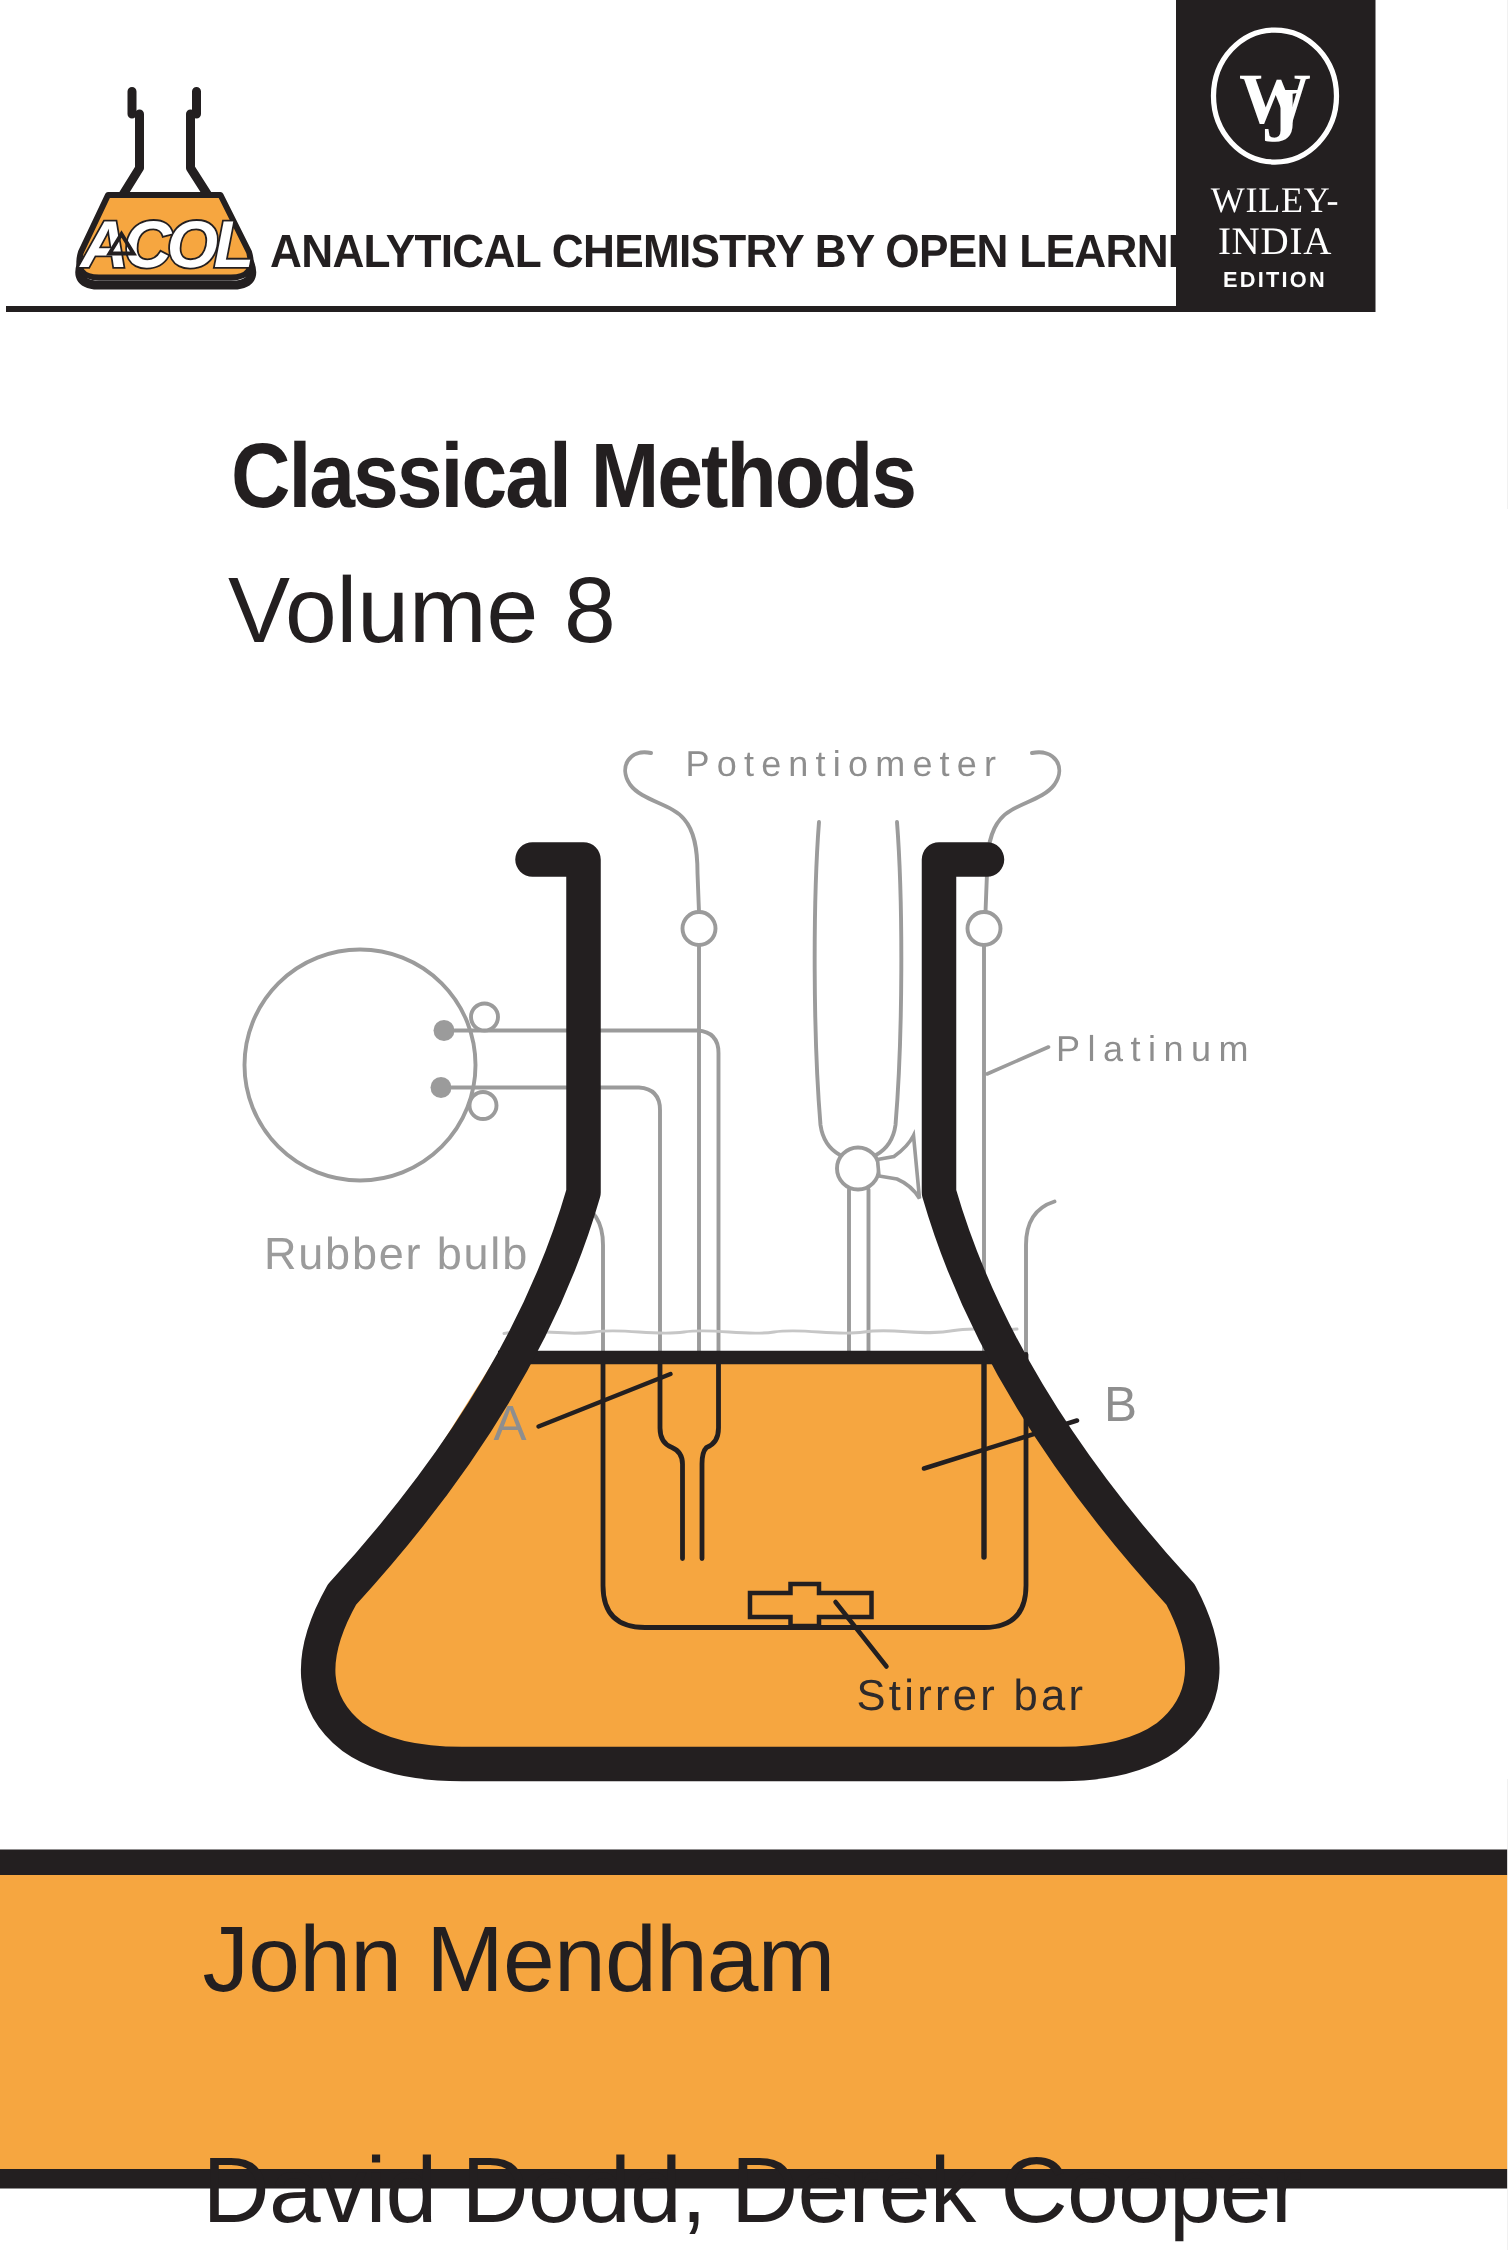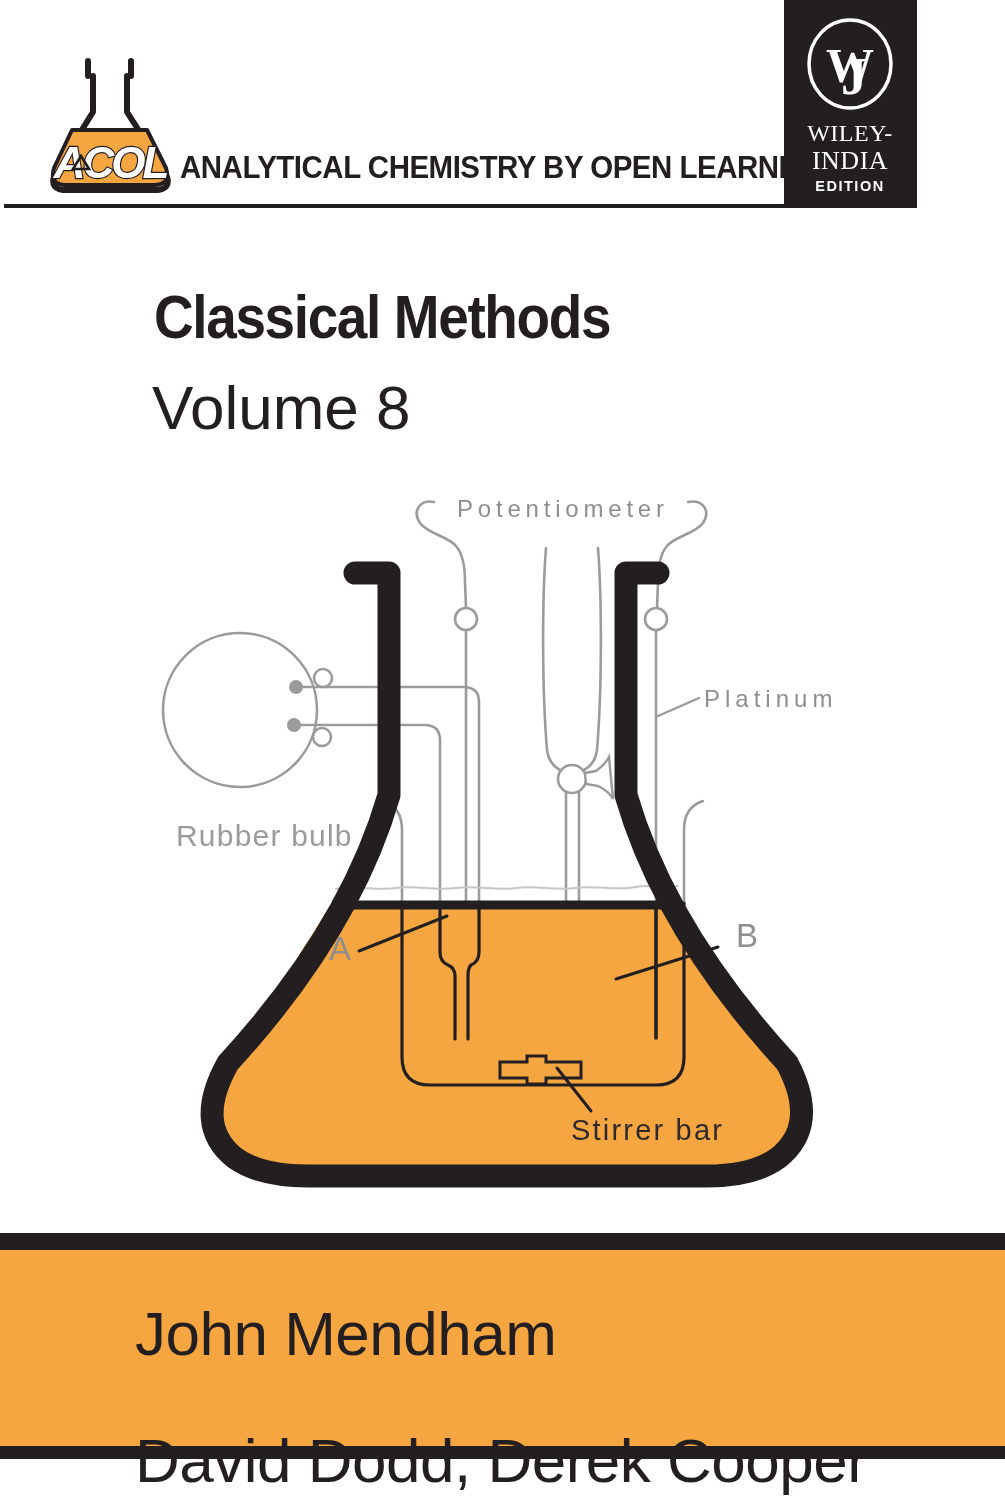--- a/index.html
+++ b/index.html
@@ -35,21 +35,21 @@
   .diagram text{font-family:"Liberation Sans",sans-serif;}
   .lbl-gray{fill:#8E8E8E;}
   
   .band-top{position:absolute;left:0;top:1233px;width:1005px;height:17px;background:#231F20;}
   .band-orange{position:absolute;left:0;top:1250px;width:1005px;height:196px;background:#F6A640;}
   .band-bottom{position:absolute;left:0;top:1446px;width:1005px;height:13px;background:#231F20;}
   .author-line1,.author-line2{
     position:absolute;left:135px;font-size:62px;font-weight:400;
     letter-spacing:-0.5px;color:#231F20;white-space:nowrap;
   }
-  .author-line1{top:1298px;}
+  .author-line1{top:1271px;}
   .author-line2{top:1425px;}
 </style>
 </head>
 <body>
 
 <div class="cover">
 
   <svg class="acol-logo" viewBox="0 0 140 148" aria-hidden="true">
 
     <path d="M46,7 L46,22 M89,7 L89,22" stroke="#231F20" stroke-width="6" fill="none" stroke-linecap="round"></path>

